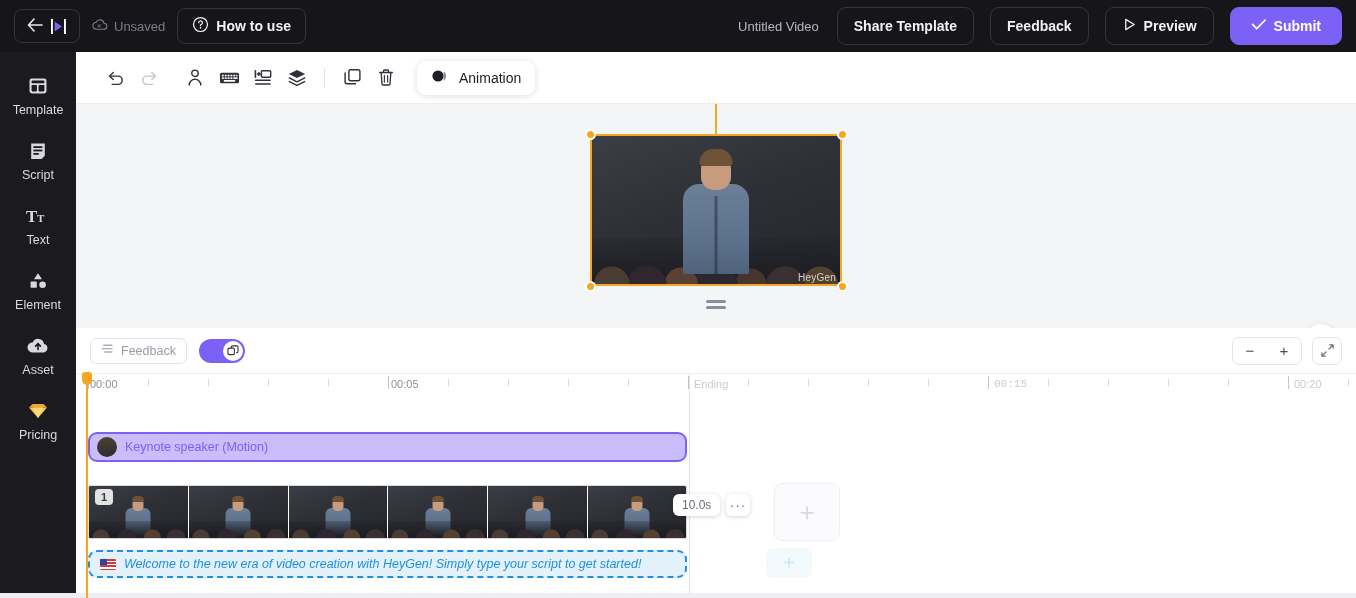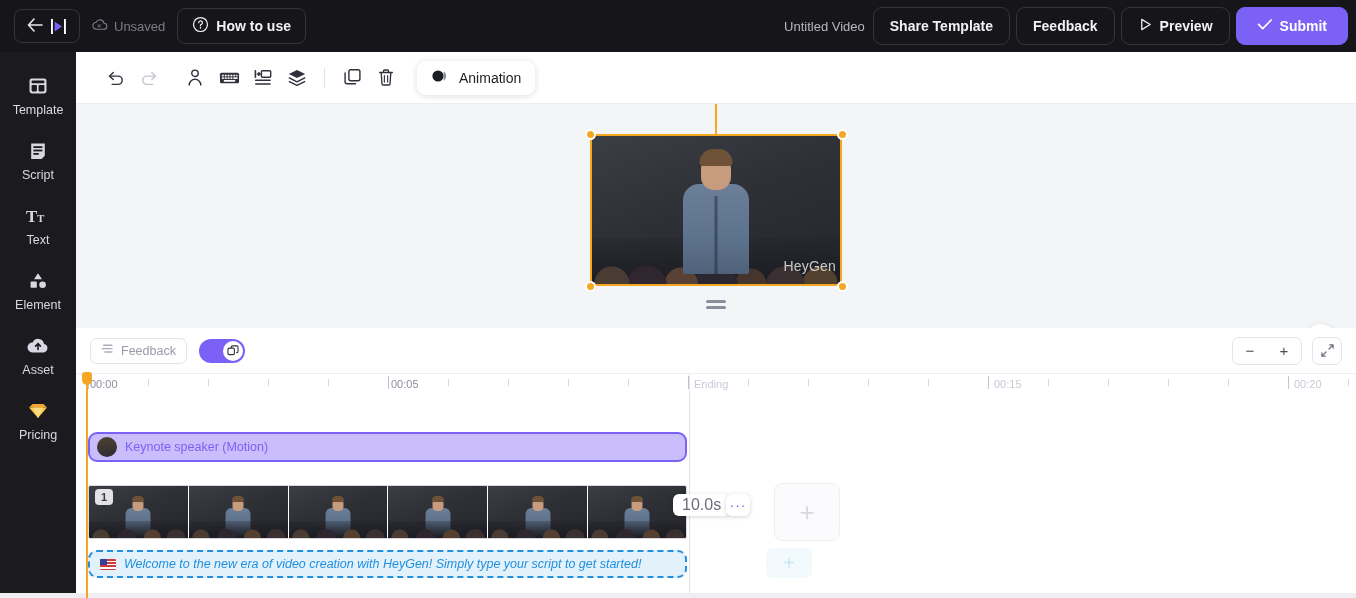--- a/index.html
+++ b/index.html
@@ -33,21 +33,21 @@
   }
   .howto {
     display: flex; align-items: center; gap: 7px;
     height: 36px; padding: 0 14px;
     border: 1px solid #34343a; border-radius: 8px;
     color: #f2f2f6; font-size: 14px; font-weight: bold;
     cursor: pointer;
   }
   .hdr-right {
     margin-left: auto; display: flex; align-items: center;
-    gap: 6px; padding-right: 8px;
+    gap: 16px; padding-right: 14px;
   }
   .untitled { color: #b6b6c2; font-size: 13px; margin-right: 2px; }
   .hdr-btn {
     display: flex; align-items: center; gap: 7px;
     height: 38px; padding: 0 16px;
     border: 1px solid #34343a; border-radius: 9px;
     color: #f2f2f6; font-size: 14px; font-weight: bold;
     cursor: pointer; white-space: nowrap;
   }
   .hdr-btn.primary {
@@ -144,22 +144,22 @@
     position: absolute; left: 50%; transform: translateX(-50%); bottom: 0;
     width: 66px; height: 90px;
     border-radius: 16px 16px 2px 2px;
     background: linear-gradient(180deg,#6b7f99 0%, #5d728d 60%, #4f627b 100%);
   }
   .p-placket {
     position: absolute; left: 50%; transform: translateX(-50%); bottom: 0;
     width: 3px; height: 78px; background: rgba(35,45,60,0.55);
   }
   .heygen-wm {
-    position: absolute; right: 4px; bottom: 10px;
-    color: rgba(255,255,255,0.75); font-size: 14px;
+    position: absolute; right: 4px; bottom: 1px;
+    color: rgba(255,255,255,0.75); font-size: 10px;
     letter-spacing: 0.2px;
   }
   .corner {
     position: absolute; width: 11px; height: 11px; border-radius: 50%;
     background: #f5a623; border: 2px solid #ffffff;
   }
   .c-tl { left: 509px; top: 25px; }
   .c-tr { left: 761px; top: 25px; }
   .c-bl { left: 509px; top: 177px; }
   .c-br { left: 761px; top: 177px; }
@@ -311,21 +311,21 @@
   .vthumb .body {
     position: absolute; left: 50%; transform: translateX(-50%); bottom: 0;
     width: 25px; height: 30px; border-radius: 6px 6px 0 0;
     background: linear-gradient(180deg,#6b7f99,#4f627b);
   }
   .dur-badge {
     position: absolute; left: 597px; top: 96px;
     height: 22px; padding: 0 9px; border-radius: 6px;
     background: #ffffff; box-shadow: 0 1px 4px rgba(20,20,40,0.18);
     display: flex; align-items: center;
-    font-size: 16px; color: #6b6c7a; z-index: 6; text-align: center;
+    font-size: 12px; color: #6b6c7a; z-index: 6; text-align: center;
   }
   .more-badge {
     position: absolute; left: 650px; top: 96px;
     width: 24px; height: 22px; border-radius: 6px;
     background: #ffffff; box-shadow: 0 1px 4px rgba(20,20,40,0.18);
     display: flex; align-items: center; justify-content: center;
     color: #7b61f5; font-size: 14px; letter-spacing: 1px; z-index: 6;
     cursor: pointer;
   }
   .clip-num {
@@ -676,21 +676,21 @@
         <div class="tick" style="left: 792px;"></div>
         <div class="tick" style="left: 852px;"></div>
         <div class="tick" style="left: 972px;"></div>
         <div class="tick" style="left: 1032px;"></div>
         <div class="tick" style="left: 1092px;"></div>
         <div class="tick" style="left: 1152px;"></div>
         <div class="tick" style="left: 1272px;"></div>
         <div class="tick-label" style="left: 14px;">00:00</div>
         <div class="tick-label" style="left: 315px;">00:05</div>
         <div class="tick-label dim" style="left: 618px;">Ending</div>
-        <div class="tick-label dim" style="left: 918px;">00:15</div>
+        <div class="tick-label dim" style="left: 918px; font-family: Liberation Mono, monospace;">00:15</div>
         <div class="tick-label dim" style="left: 1218px;">00:20</div>
       </div>
     <div class="sep-line"></div>
 
     <div class="tracks">
 
       <div class="track-avatar">
         <span class="av-thumb"></span>
         <span class="av-name">Keynote speaker (Motion)</span>
       </div>

